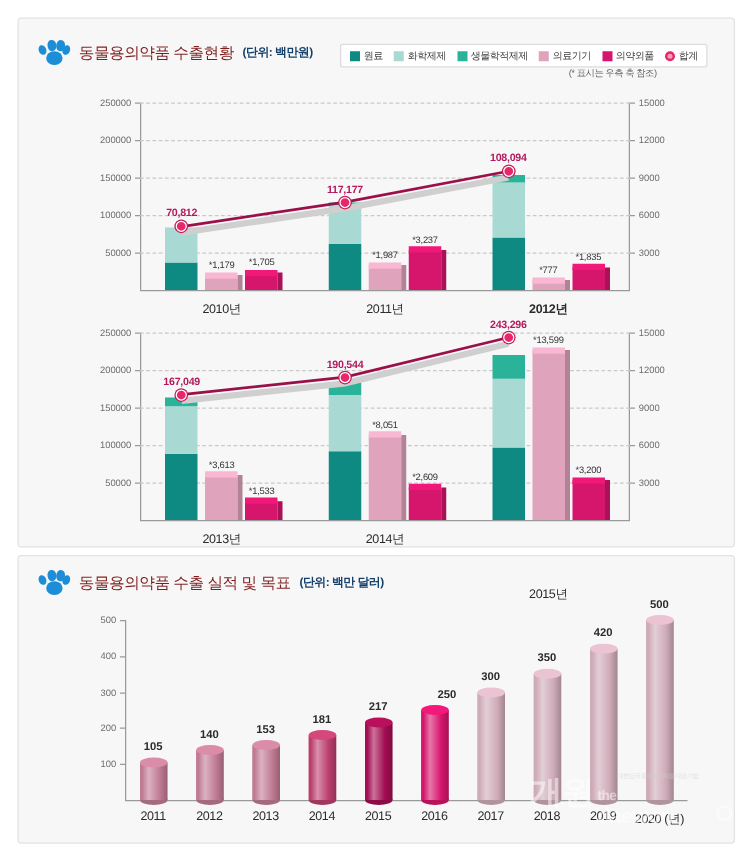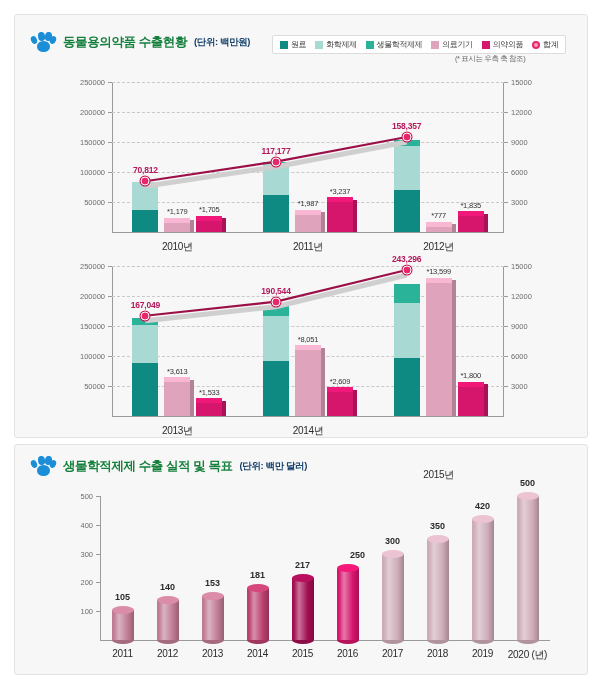--- a/index.html
+++ b/index.html
@@ -26,21 +26,21 @@
   .section-head{position:absolute;display:flex;align-items:center;gap:7px;}
   #head-1{left:30px;top:31px;}
   #head-2{left:30px;top:455px;}
   .paw{position:relative;width:26px;height:22px;flex:0 0 26px;}
   .paw i{position:absolute;background:#1c8ed8;border-radius:50%;display:block;}
   .paw .p1{width:6px;height:8px;left:1px;top:5px;transform:rotate(-22deg);}
   .paw .p2{width:6.5px;height:8.5px;left:7.5px;top:1px;transform:rotate(-8deg);}
   .paw .p3{width:6.5px;height:8.5px;left:14.5px;top:1px;transform:rotate(8deg);}
   .paw .p4{width:6px;height:8px;left:20px;top:5px;transform:rotate(22deg);}
   .paw .pad{width:13px;height:11px;left:6.5px;top:10px;border-radius:48%;}
-  .head-title{font-size:12.5px;font-weight:bold;color:#15803d;letter-spacing:-.4px;white-space:nowrap;}
+  .head-title{font-size:12.5px;font-weight:normal;color:#7f1d1d;letter-spacing:-.4px;white-space:nowrap;}
   .head-unit{font-size:9.5px;font-weight:bold;color:#14406b;letter-spacing:-.4px;}
 
   
   #legend{
     position:absolute;left:272px;top:35px;
     display:flex;align-items:center;gap:9px;
     background:#ffffff;border:1px solid #dcdcdc;border-radius:2px;
     padding:3px 7px;
   }
   .lg-item{display:flex;align-items:center;gap:3px;}
@@ -229,31 +229,31 @@
           <div class="side" style="background: rgb(223, 163, 188); filter: brightness(0.8);"></div>
           <div class="topf" style="background: rgb(223, 163, 188); filter: brightness(1.12);"></div>
         </div>
         <div class="vlab" style="left: 326.667px; top: 129.23px;">*777</div>
         <div class="bar3d" style="left: 345.667px; width: 26px; height: 18.35px;">
           <div class="face" style="background: rgb(214, 21, 108);"></div>
           <div class="side" style="background: rgb(214, 21, 108); filter: brightness(0.8);"></div>
           <div class="topf" style="background: rgb(214, 21, 108); filter: brightness(1.12);"></div>
         </div>
         <div class="vlab" style="left: 358.667px; top: 118.65px;">*1,835</div>
-        <div class="xlab" style="left: 326.667px; top: 158px;">2012년</div>
+        <div class="xlab" style="left: 326.667px; top: 158px; font-weight: bold;">2012년</div>
         <svg class="linelayer" viewBox="0 0 392 150" preserveAspectRatio="none">
           <path d="M33.33333333333333 99.2244 L164 79.6938 L294.66666666666663 54.9858" fill="none" stroke="#cfcfcf" stroke-width="5" transform="translate(0,5)"></path>
           <path d="M33.33333333333333 99.2244 L164 79.6938 L294.66666666666663 54.9858" fill="none" stroke="#9c1049" stroke-width="2.2"></path>
         </svg>
         <div class="dot" style="left: 33.3333px; top: 99.2244px; background: rgb(232, 39, 107);"></div>
         <div class="tlab" style="left: 33.3333px; top: 83.2244px;">70,812</div>
         <div class="dot" style="left: 164px; top: 79.6938px; background: rgb(232, 39, 107);"></div>
         <div class="tlab" style="left: 164px; top: 63.6938px;">117,177</div>
         <div class="dot" style="left: 294.667px; top: 54.9858px; background: rgb(232, 39, 107);"></div>
-        <div class="tlab" style="left: 294.667px; top: 38.9858px;">158,357</div>
+        <div class="tlab" style="left: 294.667px; top: 38.9858px;">108,094</div>
       </div>
     </div>
 
   <div class="chart" id="chart2">
       <div class="plot">
         <div class="axis-l"></div>
         <div class="axis-r"></div>
         <div class="gridline base" style="top: 150px;"></div>
         <div class="gridline" style="top: 120px;"></div>
         <div class="tick l" style="top: 120px;"></div>
@@ -325,21 +325,21 @@
           <div class="face" style="background: rgb(223, 163, 188);"></div>
           <div class="side" style="background: rgb(223, 163, 188); filter: brightness(0.8);"></div>
           <div class="topf" style="background: rgb(223, 163, 188); filter: brightness(1.12);"></div>
         </div>
         <div class="vlab" style="left: 326.667px; top: 1.01px;">*13,599</div>
         <div class="bar3d" style="left: 345.667px; width: 26px; height: 32px;">
           <div class="face" style="background: rgb(214, 21, 108);"></div>
           <div class="side" style="background: rgb(214, 21, 108); filter: brightness(0.8);"></div>
           <div class="topf" style="background: rgb(214, 21, 108); filter: brightness(1.12);"></div>
         </div>
-        <div class="vlab" style="left: 358.667px; top: 105px;">*1,800</div>
+        <div class="vlab" style="left: 358.667px; top: 105px;">*3,200</div>
         <div class="xlab" style="left: 326.667px; top: 158px; margin-top: 44px;">2015년</div>
         <svg class="linelayer" viewBox="0 0 392 150" preserveAspectRatio="none">
           <path d="M33.33333333333333 49.7706 L164 35.67360000000001 L294.66666666666663 4.022400000000005" fill="none" stroke="#cfcfcf" stroke-width="5" transform="translate(0,5)"></path>
           <path d="M33.33333333333333 49.7706 L164 35.67360000000001 L294.66666666666663 4.022400000000005" fill="none" stroke="#9c1049" stroke-width="2.2"></path>
         </svg>
         <div class="dot" style="left: 33.3333px; top: 49.7706px; background: rgb(232, 39, 107);"></div>
         <div class="tlab" style="left: 33.3333px; top: 33.7706px;">167,049</div>
         <div class="dot" style="left: 164px; top: 35.6736px; background: rgb(232, 39, 107);"></div>
         <div class="tlab" style="left: 164px; top: 19.6736px;">190,544</div>
         <div class="dot" style="left: 294.667px; top: 4.0224px; background: rgb(232, 39, 107);"></div>
@@ -348,21 +348,21 @@
     </div>
 
   <div class="section-head" id="head-2">
     <span class="paw">
       <i class="p1"></i>
         <i class="p2"></i>
         <i class="p3"></i>
         <i class="p4"></i>
         <i class="pad"></i>
     </span>
-    <span class="head-title">생물학적제제 수출 실적 및 목표</span>
+    <span class="head-title">동물용의약품 수출 실적 및 목표</span>
     <span class="head-unit">(단위: 백만 달러)</span>
   </div>
 
   <div class="chart" id="chart3">
       <div class="plot nr" style="left: 40px; right: 10px;">
         <div class="axis-l"></div>
         <div class="gridline base" style="top: 144px;"></div>
         <div class="tick l" style="top: 115.2px;"></div>
         <div class="ylab l" style="top: 115.2px; text-align: center;">100</div>
         <div class="tick l" style="top: 86.4px;"></div>
@@ -439,14 +439,21 @@
         <div class="cyl" style="left: 416.5px; width: 22px; height: 144px;">
           <div class="capb" style="background: rgb(206, 171, 184); filter: brightness(0.86);"></div>
           <div class="body" style="background: linear-gradient(to right, rgb(206, 171, 184) 0%, rgb(206, 171, 184) 8%, rgba(255, 255, 255, 0.42) 32%, rgb(206, 171, 184) 72%, rgba(0, 0, 0, 0.22) 100%) rgb(206, 171, 184);"></div>
           <div class="cap" style="background: rgb(206, 171, 184); filter: brightness(1.14);"></div>
         </div>
         <div class="cyl-lab" style="left: 427.5px; top: -18px;">500</div>
         <div class="xlab" style="left: 427.5px; top: 152px;">2020 (년)</div>
       </div>
     </div>
 
+  <div id="watermark">
+    <span class="wm-kr">개원</span>
+    <span class="wm-tiny">대한민국 동물용의약품 대표기업</span>
+    <span class="wm-en">the</span>
+    <span class="wm-en2">daewon</span>
+    <span class="wm-dot"></span>
+  </div>
 
 </div>
 
 </body></html>

